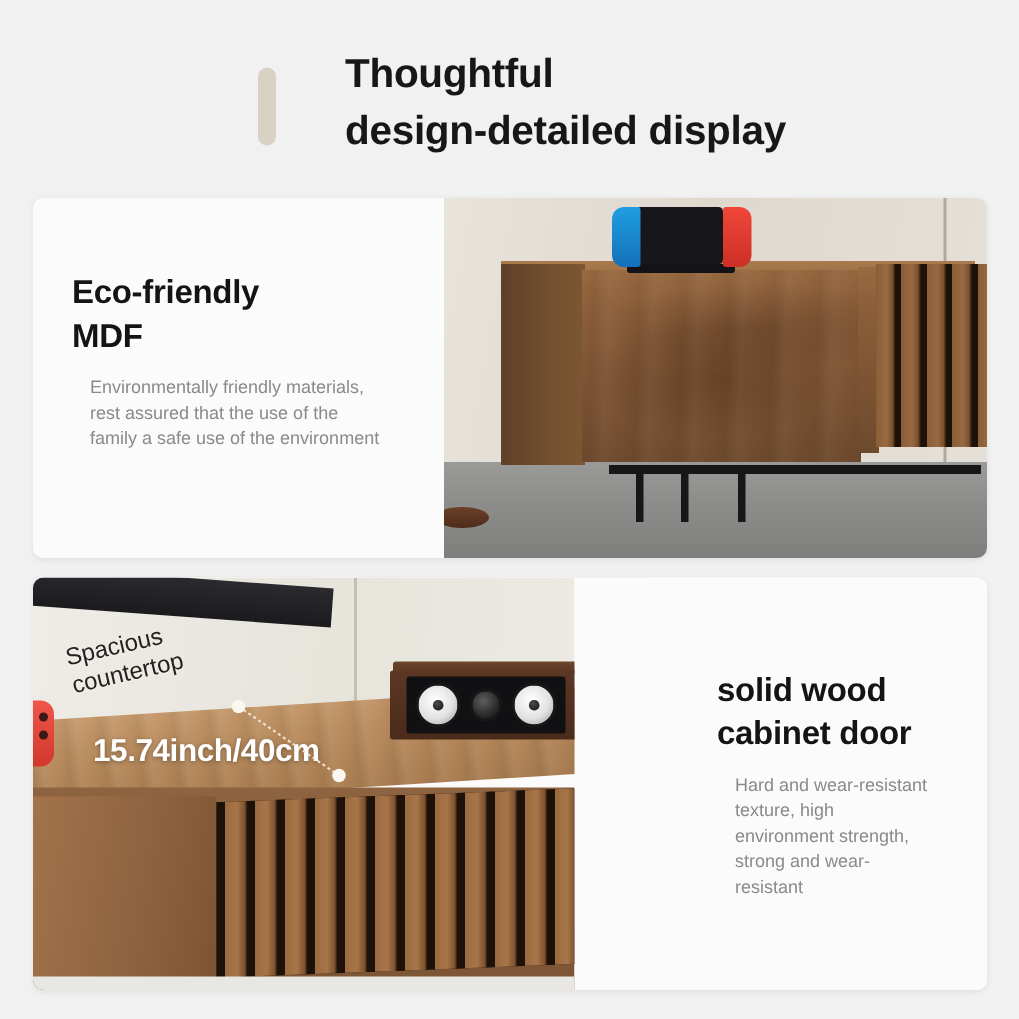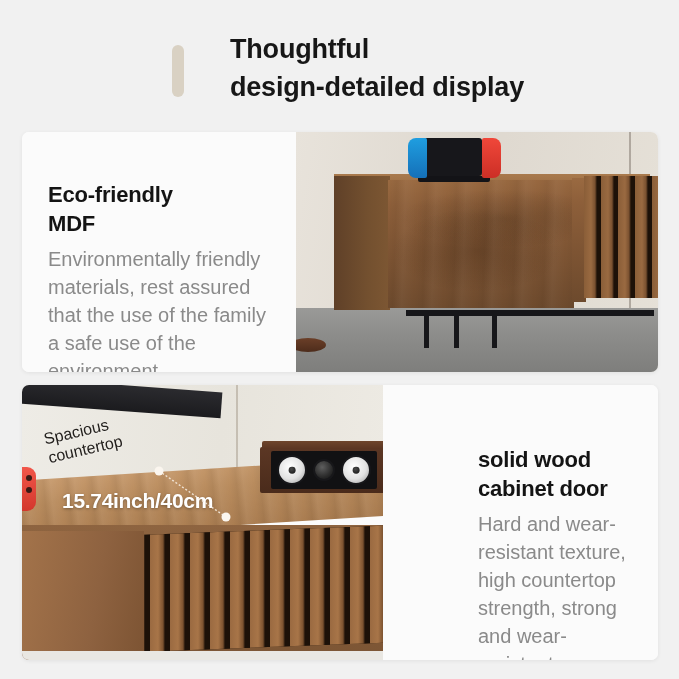--- a/index.html
+++ b/index.html
@@ -80,24 +80,24 @@
   .feature-title {
     font-size: 22px;
     line-height: 29px;
     font-weight: 600;
     color: #141414;
     white-space: pre-line;
     margin: 0 0 7px 0;
     letter-spacing: -0.2px;
   }
   .feature-body {
-    font-size: 20px;
-    line-height: 28px;
+    font-size: 12px;
+    line-height: 17px;
     color: #8a8a8a;
-    margin: 0;
+    margin: 12px;
   }
 
   
   .photo {
     position: absolute;
     top: 0;
     height: 100%;
     overflow: hidden;
   }
   .photo-top    { left: 274px; width: 362px; }
@@ -393,21 +393,21 @@
         <div class="driver" style="right:6px; width:30px; height:30px;">
           <div class="driver-dome"></div>
         </div>
       </div>
     </div>
   </div>
 
   <div class="text-pane pane-right">
     <div class="feature-title">solid wood
 cabinet door</div>
-    <div class="feature-body">Hard and wear-resistant texture, high countertop strength, strong and wear-resistant</div>
+    <div class="feature-body">Hard and wear-resistant texture, high environment strength, strong and wear-resistant</div>
   </div>
 </div>
 
 <div class="anno-rot">Spacious
 countertop</div>
 
 <div class="anno-dim">15.74inch/40cm</div>
 
 <svg class="dim-line" viewBox="0 0 90 65" width="90" height="65">
   <line x1="9" y1="9" x2="76" y2="55" stroke="#f0e3d4" stroke-width="1.4" stroke-dasharray="2 2"></line>

